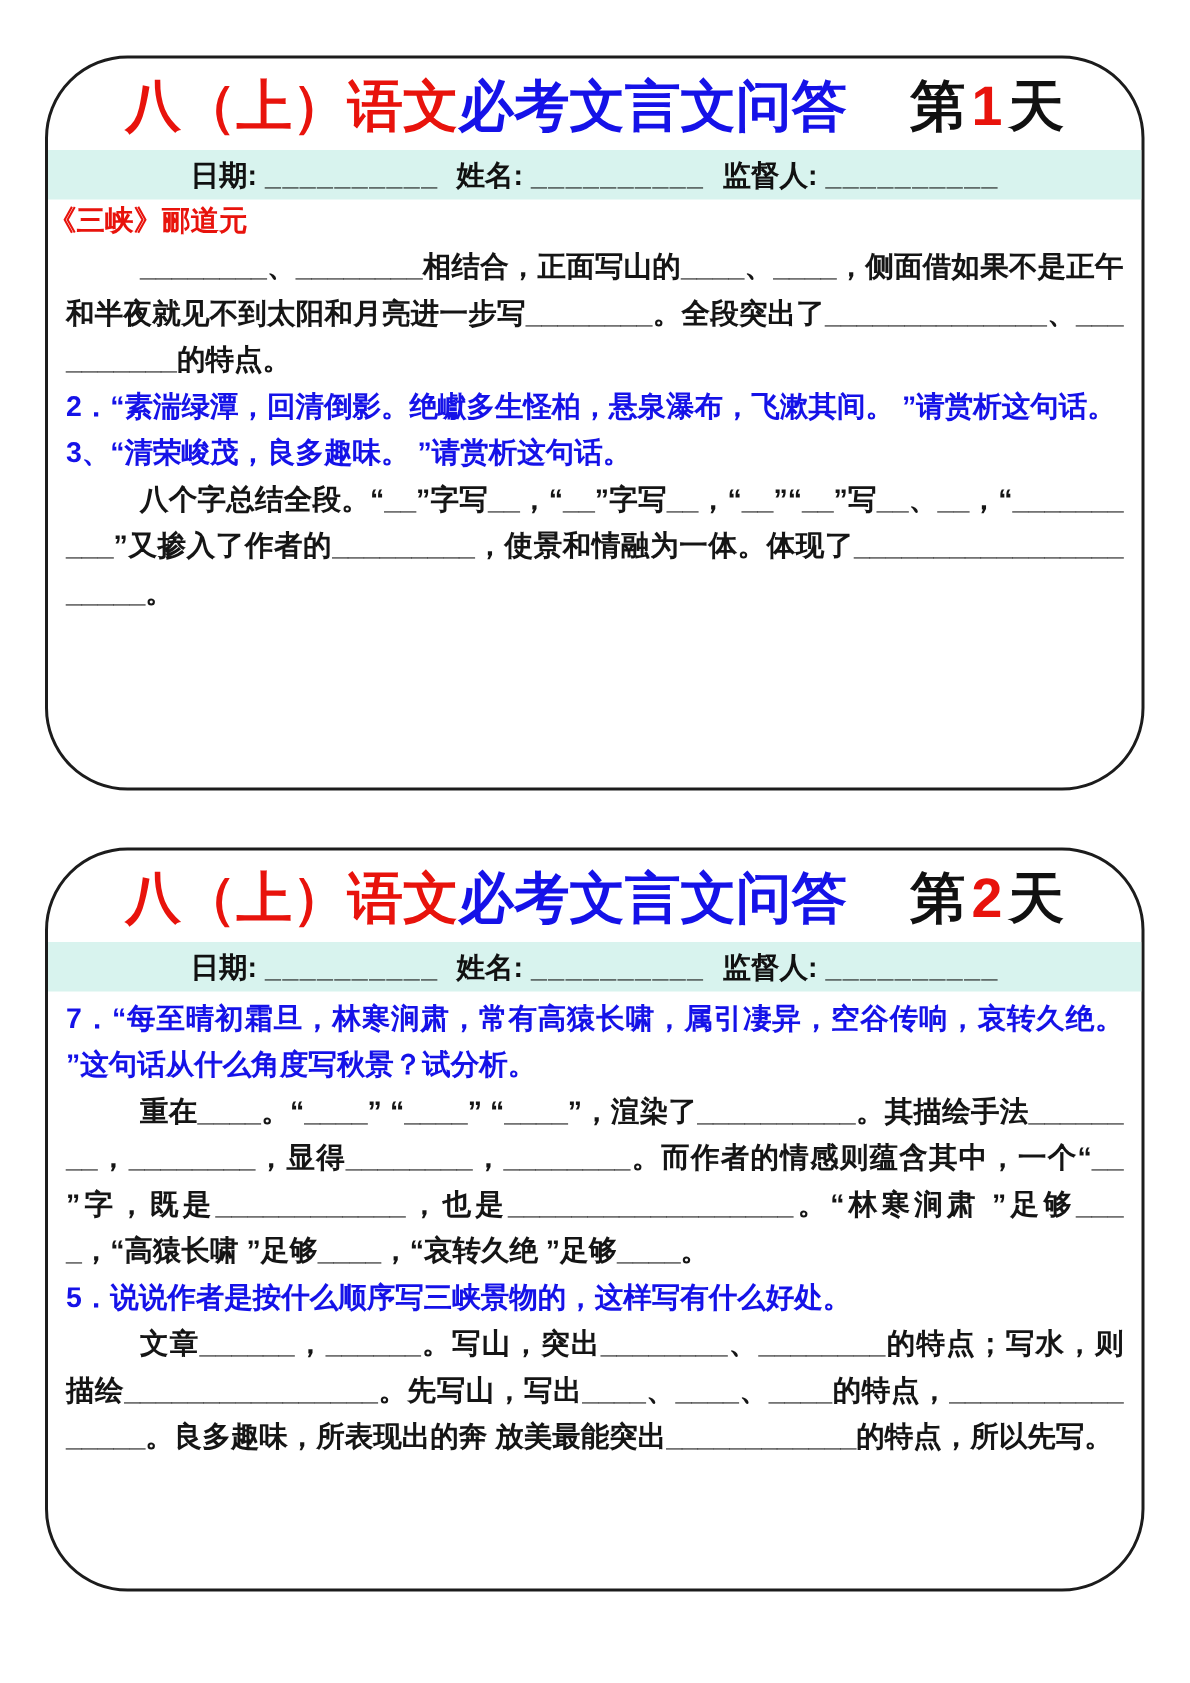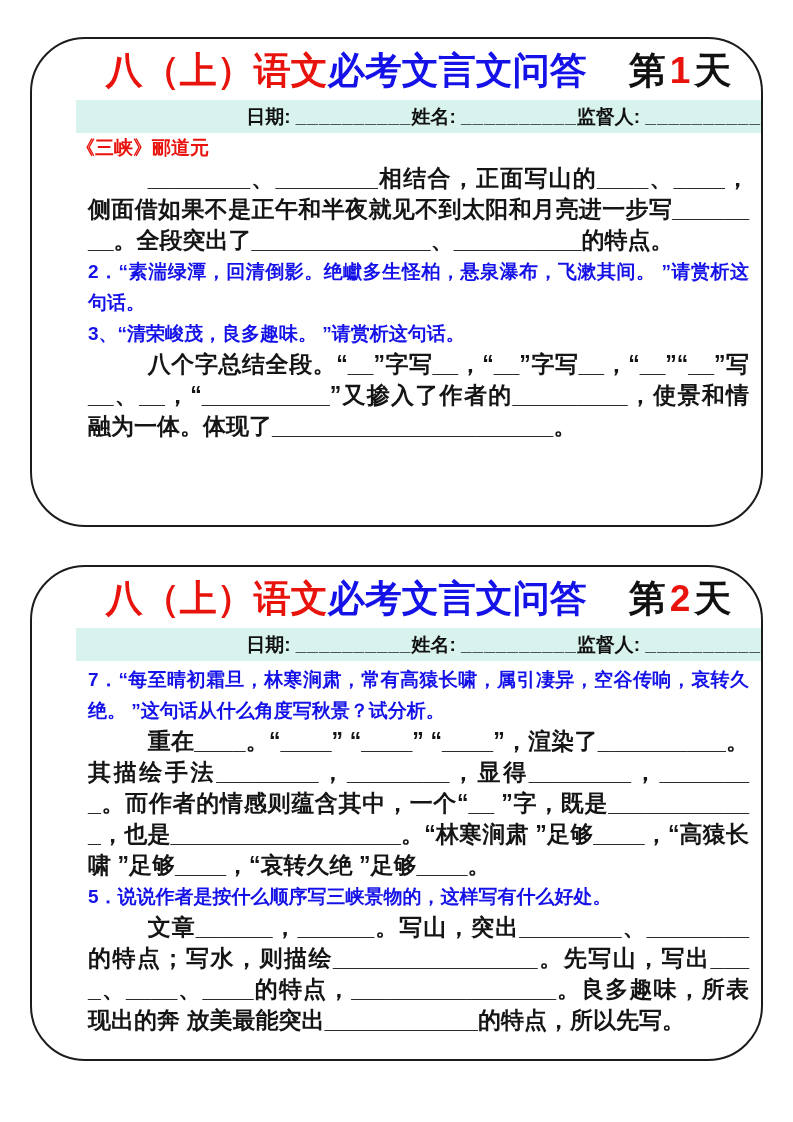--- a/index.html
+++ b/index.html
@@ -12,21 +12,20 @@
     overflow: hidden;
   }
   .card {
     position: absolute;
     left: 30px;
     width: 733px;
     background: #ffffff;
     border: 2.5px solid #1c1c1c;
     border-radius: 55px;
     overflow: hidden;
-    padding-left: 44px;
   }
   .card-1 { top: 37px;  height: 490px; }
   .card-2 { top: 565px; height: 496px; }
 
   .card-title {
     display: flex;
     justify-content: center;
     align-items: baseline;
     padding-top: 10px;
     font-size: 37px;
@@ -37,23 +36,24 @@
   .title-topic  { color: var(--blue, #1512e8); }
   .title-day { color: #111111; margin-left: 42px; }
   .title-day .day-number { color: var(--red, #e8130c); padding: 0 4px; }
 
   .meta-strip {
     margin-top: 7px;
     background: var(--strip, #d8f3ee);
     height: 33px;
     display: flex;
     align-items: center;
-    justify-content: flex-end;
+    justify-content: center;
     font-size: 19px;
     color: #111111;
+    gap: 12px;
   }
   .meta-item { white-space: pre; }
   .meta-blank { letter-spacing: 1px; }
 
   .subtitle {
     text-align: left;
     color: var(--red, #e8130c);
     font-size: 19px;
     line-height: 24px;
     margin-top: 3px;
@@ -62,21 +62,21 @@
   .qa-block { padding: 3px 12px 0 12px; }
   .qa-question {
     color: var(--blue, #1512e8);
     font-size: 19px;
     line-height: 31px;
     text-align: justify;
     word-break: break-all;
   }
   .qa-answer {
     color: #151515;
-    font-size: 23px;
+    font-size: 19px;
     line-height: 31px;
     text-align: justify;
     text-indent: 2.6em;
     word-break: break-all;
   }
 </style>
 </head>
 <body>
 
 <div class="card card-1">

